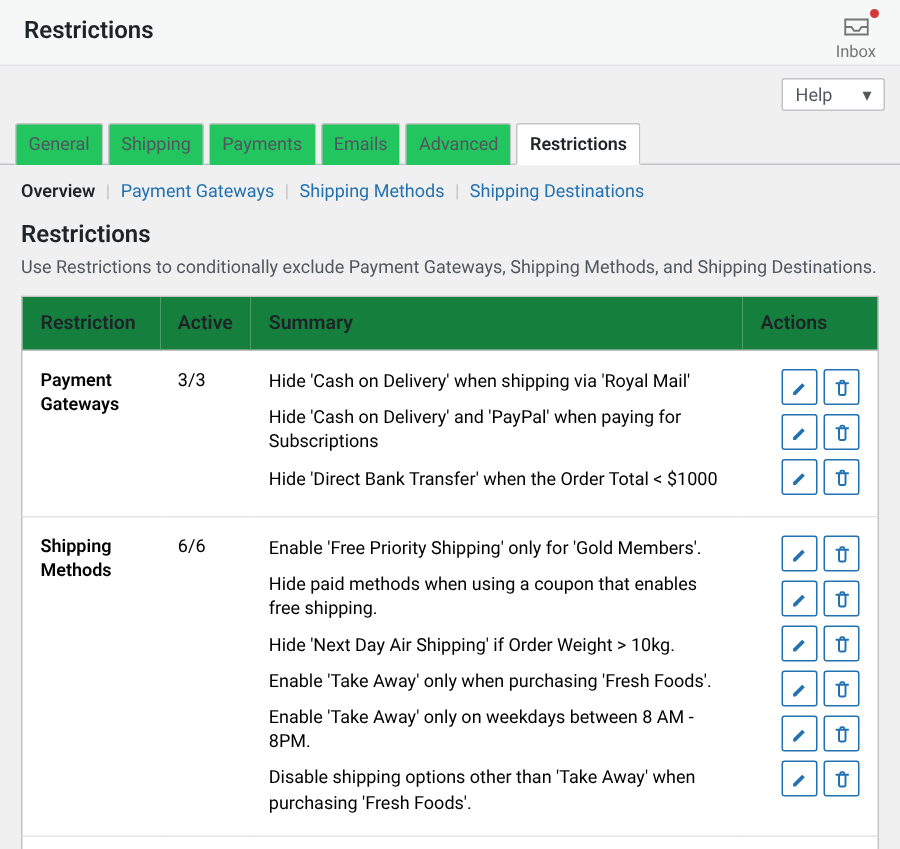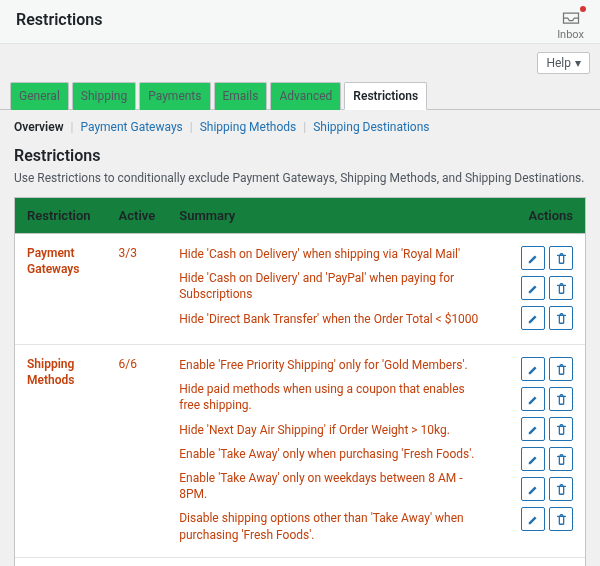--- a/index.html
+++ b/index.html
@@ -5,40 +5,40 @@
   html,body{margin:0;padding:0;font-family:-apple-system,BlinkMacSystemFont,"Segoe UI",Roboto,sans-serif;color:#1d2327;background:#f0f0f1;}
   .wrap{width:600px;margin:0 auto;background:#f0f0f1;}
   
   .top{display:flex;justify-content:space-between;align-items:flex-start;padding:6px 12px 0 16px;background:#f6f7f7;border-bottom:1px solid #e2e4e7;}
   .top-title{font-size:16px;font-weight:600;color:#1d2327;margin-top:4px;}
   .inbox{display:flex;flex-direction:column;align-items:center;font-size:11px;color:#757575;position:relative;padding:2px 4px;}
   .inbox svg{width:20px;height:20px;stroke:#757575;stroke-width:1.5;fill:none;}
   .inbox .dot{position:absolute;top:0;right:2px;width:6px;height:6px;background:#d63638;border-radius:50%;}
   
   .helprow{display:flex;justify-content:flex-end;padding:8px 10px 8px 0;}
-  .helpbtn{background:#fff;border:1px solid #c3c4c7;color:#50575e;font-size:12px;padding:3px 8px;border-radius:2px;display:inline-flex;align-items:center;gap:4px;}
+  .helpbtn{background:#fff;border:1px solid #c3c4c7;color:#50575e;font-size:12px;padding:3px 8px;border-radius:2px;display:inline-flex;align-items:center;gap:20px;}
   
   .tabs{display:flex;padding:0 10px;flex-wrap:nowrap;}
   .tab{font-size:12px;color:#50575e;background:#22c55e;border:1px solid #c3c4c7;border-bottom:none;padding:6px 8px;margin-right:3px;border-top-left-radius:2px;border-top-right-radius:2px;cursor:pointer;white-space:nowrap;}
   .tab.active{background:#fff;color:#1d2327;font-weight:600;border-bottom:1px solid #fff;position:relative;z-index:2;}
   .tabbase{height:0;border-top:1px solid #c3c4c7;margin-top:-1px;}
   
   .subnav{font-size:12px;padding:10px 14px 8px;}
   .subnav .item{color:#2271b1;cursor:pointer;}
   .subnav .item.active{font-weight:600;color:#1d2327;}
   .subnav .sep{color:#c3c4c7;margin:0 4px;}
   
   .content{padding:0 14px 16px;}
   .sec-title{font-size:16px;font-weight:600;margin:4px 0 6px;}
   .sec-desc{font-size:12px;color:#50575e;margin:0 0 12px;}
   
   table.listing{width:100%;border-collapse:separate;border-spacing:0;background:#fff;border:1px solid #c3c4c7;}
   table.listing th{text-align:left;font-size:13px;font-weight:600;color:#1d2327;padding:10px 12px;background:#15803d;border-bottom:1px solid #c3c4c7;}
-  table.listing th.actions{text-align:right;}
-  table.listing td{font-size:12px;color:#c2410c;padding:12px 12px 14px;vertical-align:top;border-top:1px solid #e2e4e7;}
+  table.listing th.actions{}
+  table.listing td{font-size:12px;color:#000000;padding:12px 12px 14px;vertical-align:top;border-top:1px solid #e2e4e7;}
   tbody tr:first-child td{border-top:none;}
   td.name{color:#2271b1;font-weight:600;font-size:13px;line-height:1.3;}
   td.count{color:#3c434a;font-size:13px;}
   td.summary{color:#3c434a;}
   .rule{display:flex;align-items:flex-start;margin-bottom:8px;line-height:1.35;}
   .rule:last-child{margin-bottom:0;}
   .rule .txt{flex:1;}
   td.actcell{width:66px;padding-right:10px;}
   .acts{display:flex;gap:4px;justify-content:flex-end;margin-bottom:6px;}
   .acts:last-child{margin-bottom:0;}

